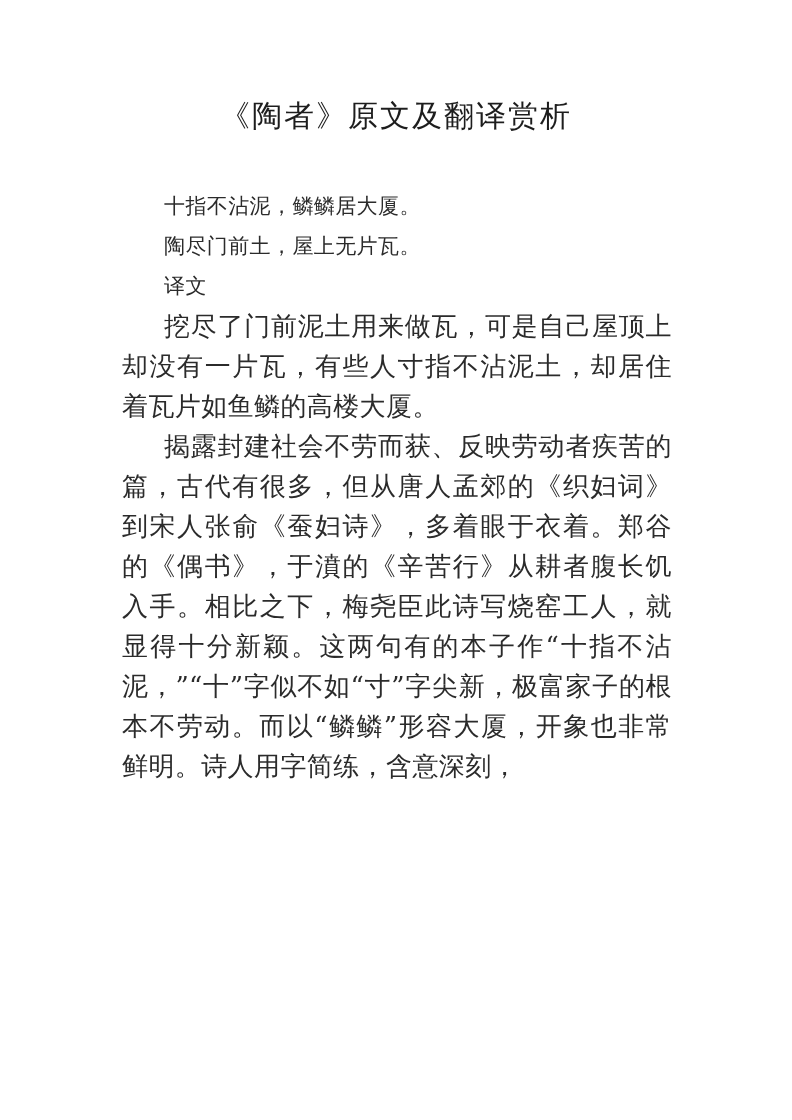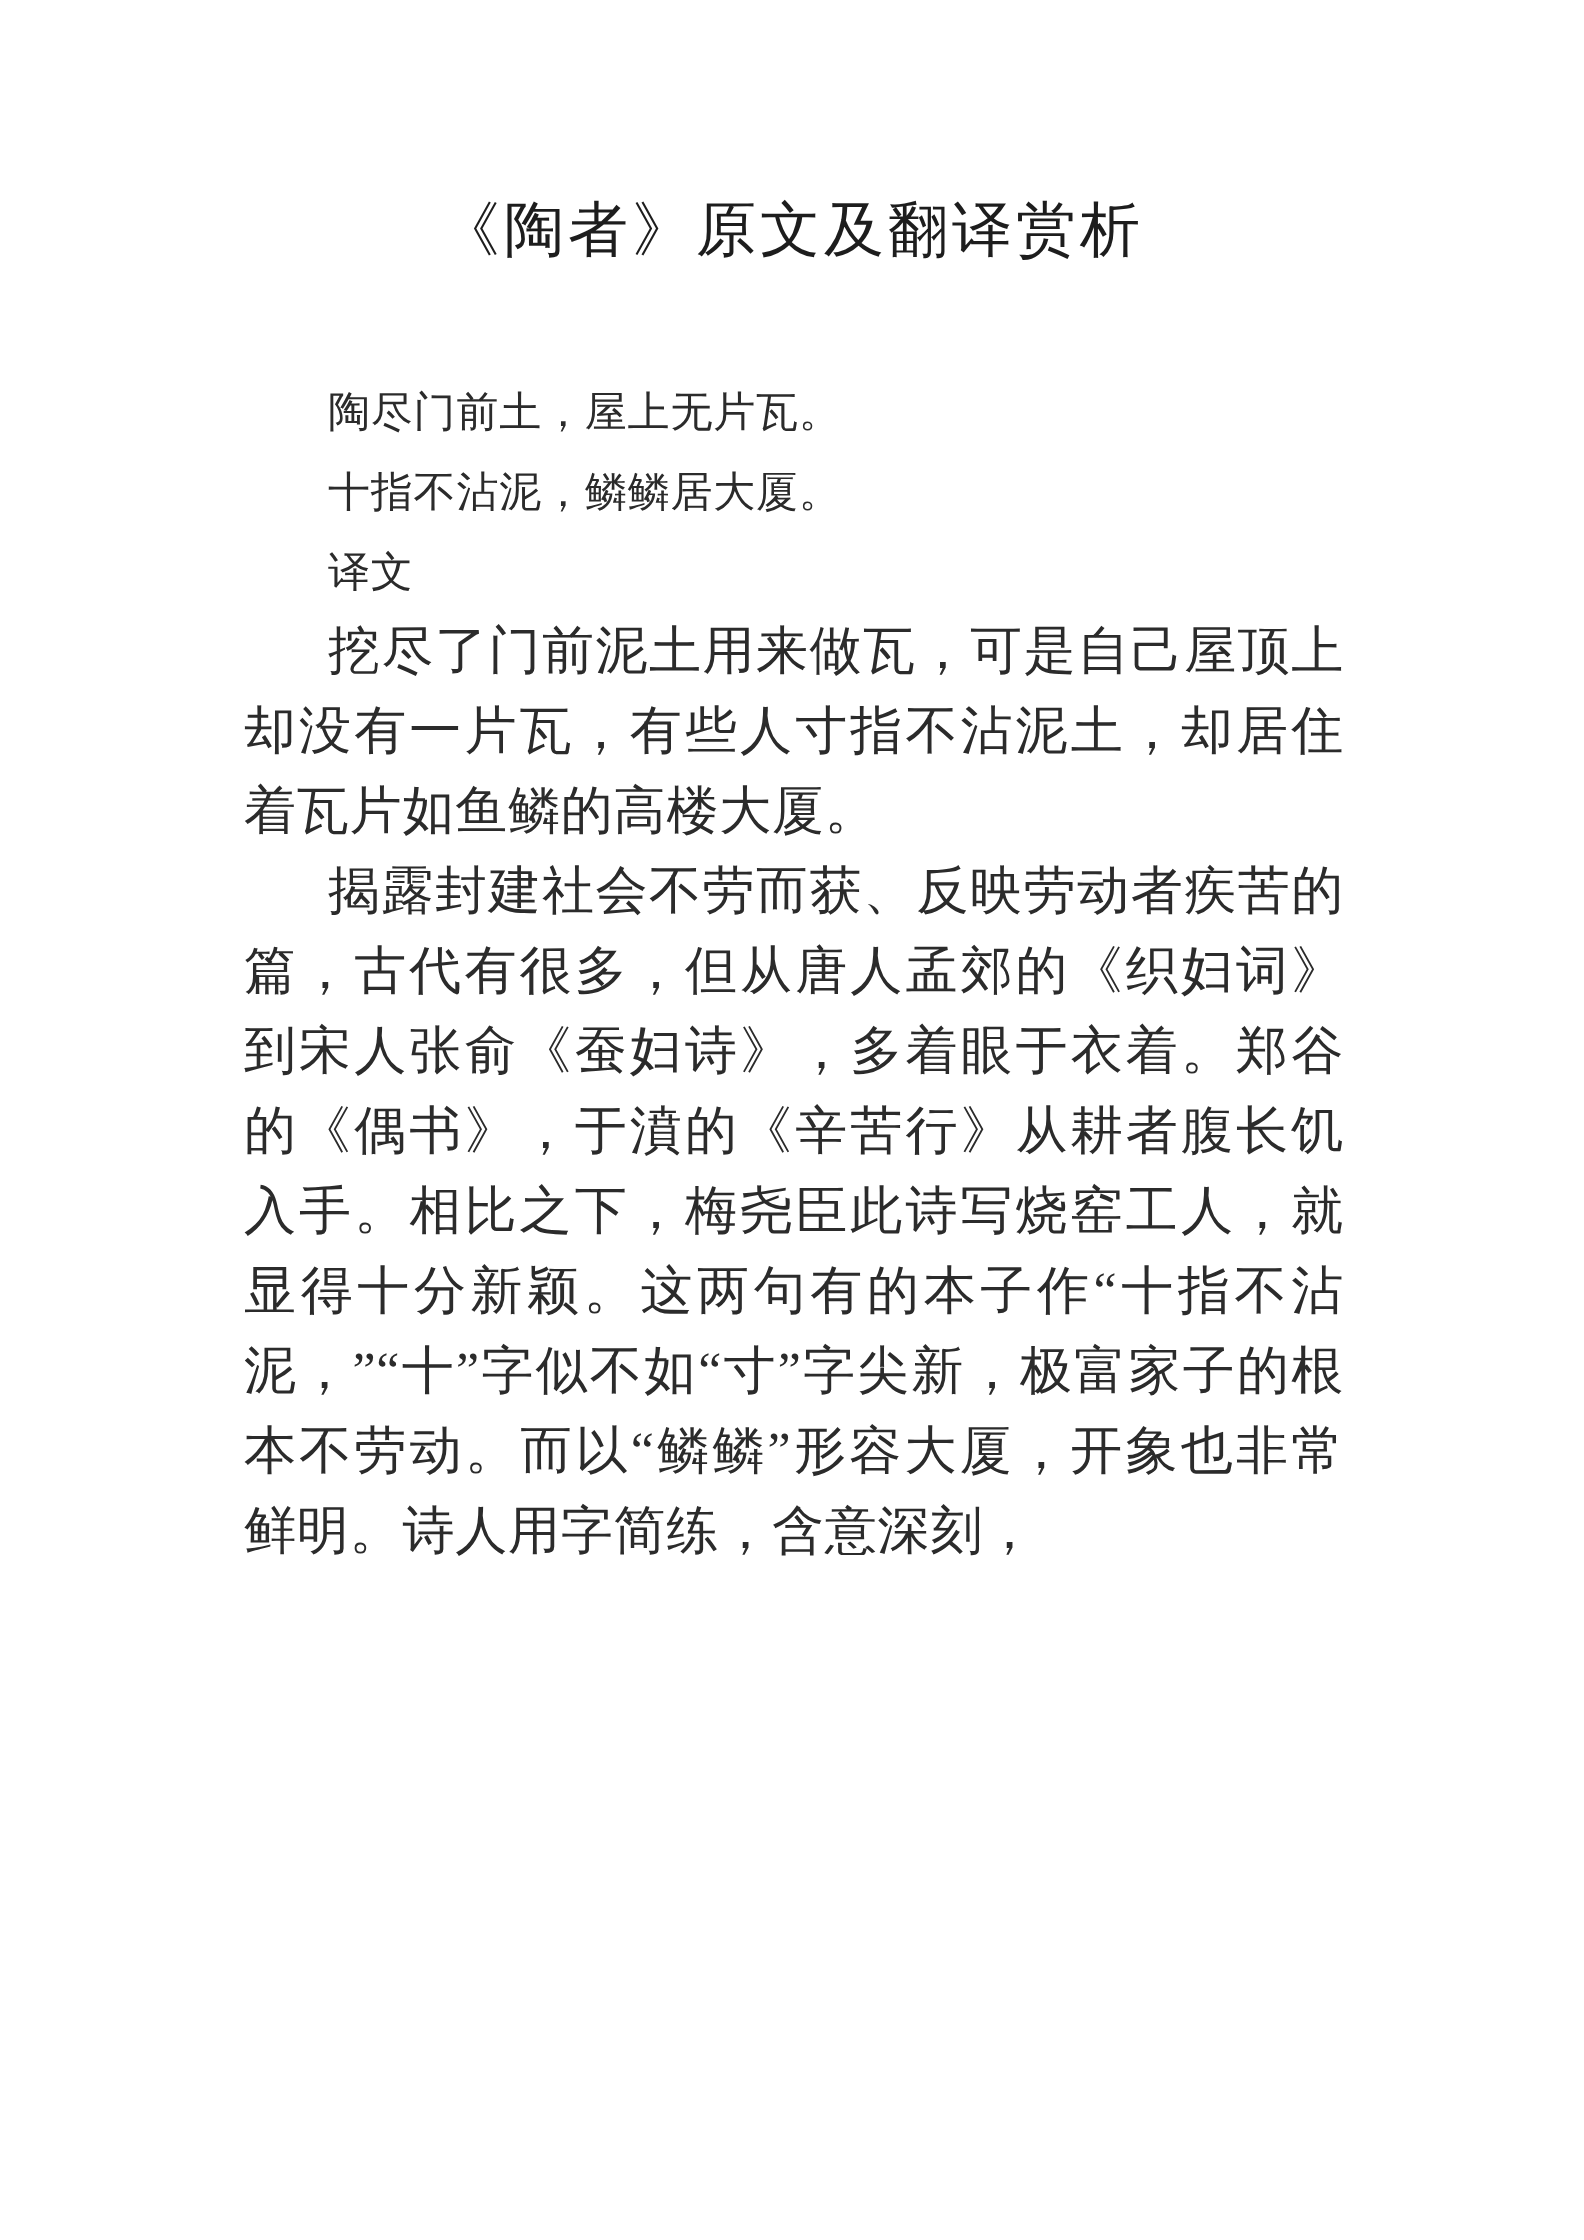--- a/index.html
+++ b/index.html
@@ -16,21 +16,20 @@
     color: #262626;
     -webkit-font-smoothing: antialiased;
   }
 
   .page {
     position: relative;
     width: 792px;
     height: 788px;
     box-sizing: border-box;
     background: #fff;
-    font-family: Liberation Serif, serif;
   }
 
   
   .doc-title {
     position: absolute;
     top: 94px;
     left: 0;
     width: 792px;
     text-align: center;
     font-size: 30px;
@@ -92,23 +91,23 @@
 </style>
 </head>
 <body>
 
 <div class="page">
 
   <div class="doc-title">《陶者》原文及翻译赏析</div>
 
   <div class="body-block">
 
+    <p class="poem-line">十指不沾泥，鳞鳞居大厦。</p>
+
     <p class="poem-line">陶尽门前土，屋上无片瓦。</p>
-
-    <p class="poem-line">十指不沾泥，鳞鳞居大厦。</p>
 
     <p class="heading-line">译文</p>
 
     <p class="para indent">挖尽了门前泥土用来做瓦，可是自己屋顶上却没有一片瓦，有些人寸指不沾泥土，却居住着瓦片如鱼鳞的高楼大厦。</p>
 
 
 
 
     <p class="para indent last">揭露封建社会不劳而获、反映劳动者疾苦的篇，古代有很多，但从唐人孟郊的《织妇词》到宋人张俞《蚕妇诗》，多着眼于衣着。郑谷的《偶书》，于濆的《辛苦行》从耕者腹长饥入手。相比之下，梅尧臣此诗写烧窑工人，就显得十分新颖。这两句有的本子作“十指不沾泥，”“十”字似不如“寸”字尖新，极富家子的根本不劳动。而以“鳞鳞”形容大厦，开象也非常鲜明。诗人用字简练，含意深刻，</p>
 

